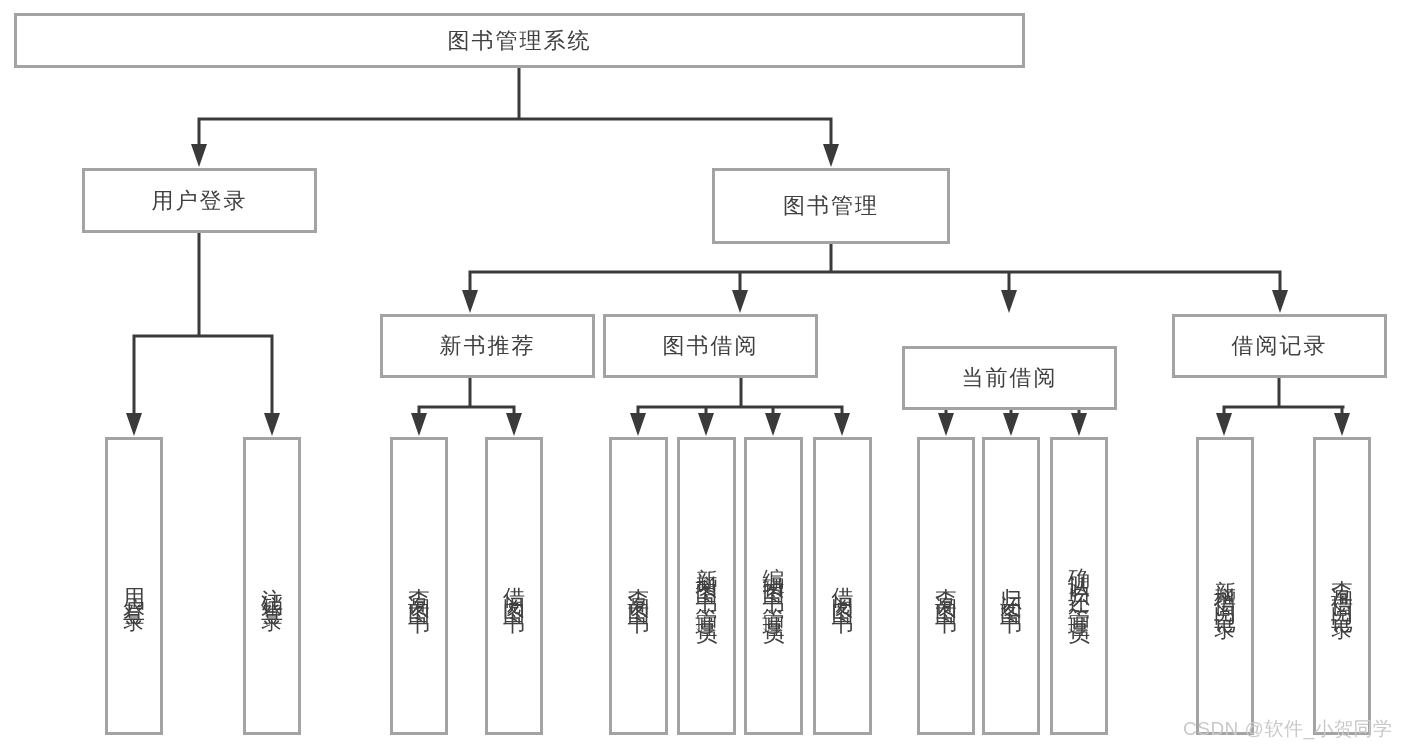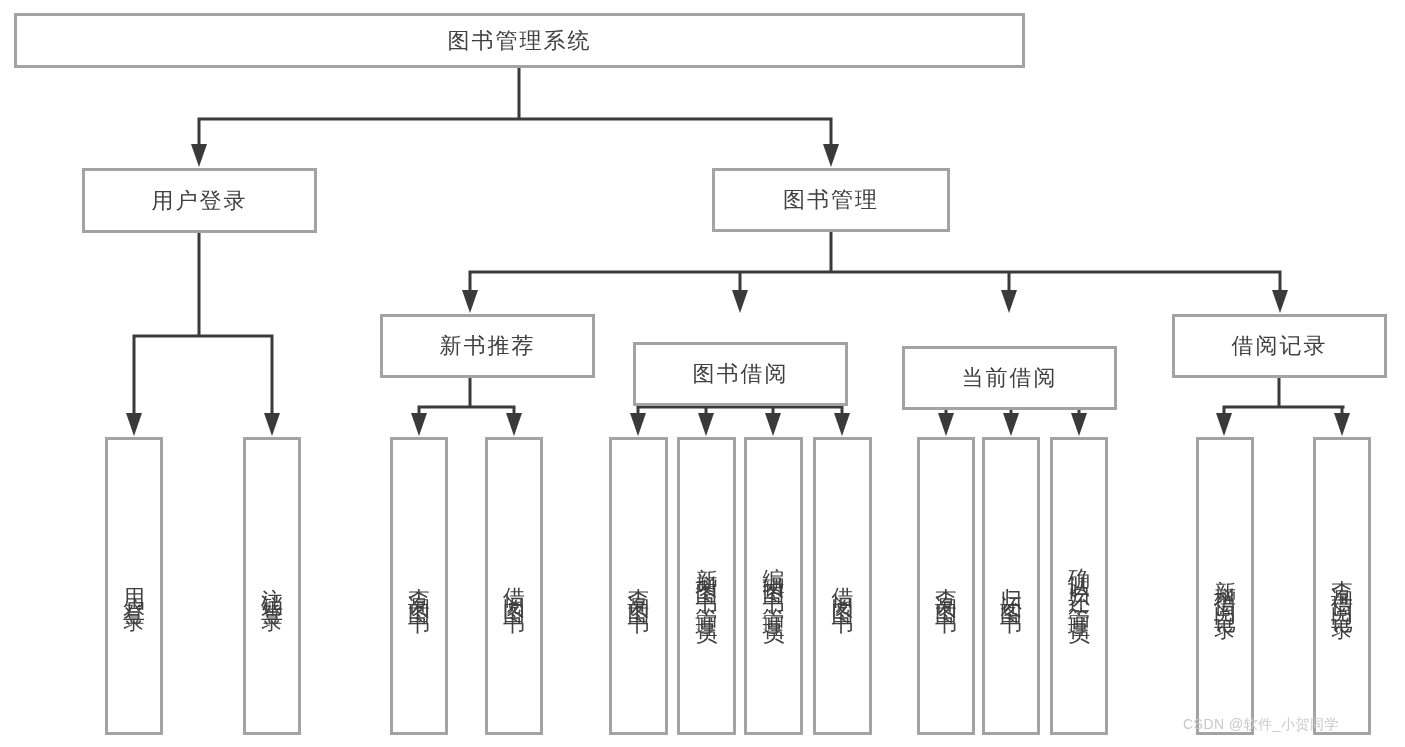--- a/index.html
+++ b/index.html
@@ -41,43 +41,43 @@
     font-size: 22px;
     letter-spacing: 8px;
     line-height: 1;
     color: #404040;
     white-space: nowrap;
   }
   
   .n-root  { left: 14px;  top: 13px;  width: 1011px; height: 55px; }
   
   .n-l2a   { left: 82px;  top: 168px; width: 235px;  height: 65px; }
-  .n-l2b   { left: 712px; top: 168px; width: 238px;  height: 64px; }
+  .n-l2b   { left: 712px; top: 168px; width: 238px;  height: 76px; }
   
   .n-l3    { top: 314px;  height: 64px; width: 215px; }
   .n-l3a   { left: 380px; }
-  .n-l3b   { left: 633px; margin-top: 28px; }
+  .n-l3b   { left: 603px; }
   .n-l3c   { left: 902px; margin-top: 32px; }
   .n-l3d   { left: 1172px; }
   
   .n-l4    { top: 437px; height: 298px; width: 58px; }
   .n-g1a { left: 105px; }  .n-g1b { left: 243px; }
   .n-g2a { left: 390px; }  .n-g2b { left: 485px; }
   .n-g3a { left: 609px; width: 59px; }
   .n-g3b { left: 677px; width: 59px; }
   .n-g3c { left: 744px; width: 59px; }
   .n-g3d { left: 813px; width: 59px; }
   .n-g4a { left: 917px; }  .n-g4b { left: 982px; }  .n-g4c { left: 1050px; }
   .n-g5a { left: 1196px; } .n-g5b { left: 1313px; }
   .watermark {
     position: absolute;
     left: 1183px;
     top: 716px;
     z-index: 5;
-    font-size: 14px;
+    font-size: 19px;
     letter-spacing: 0.5px;
     color: #c9c9c9;
     white-space: nowrap;
   }
 </style>
 </head>
 <body>
 
 <div class="stage">
 

